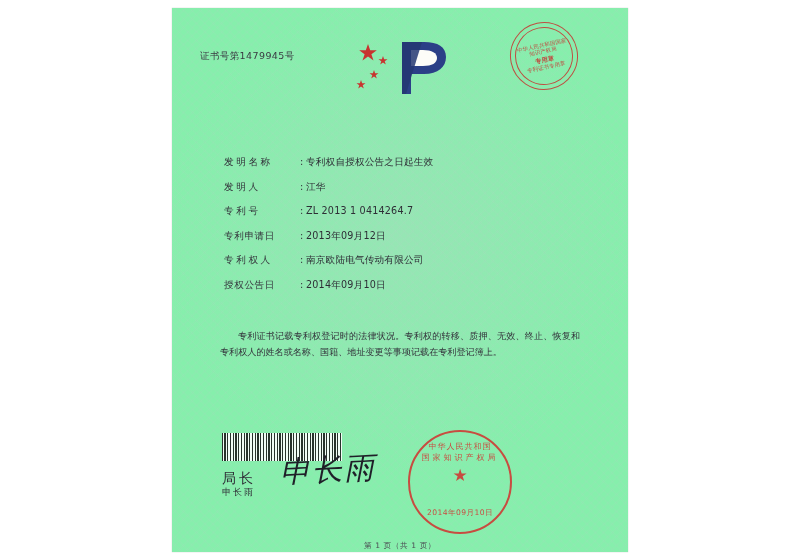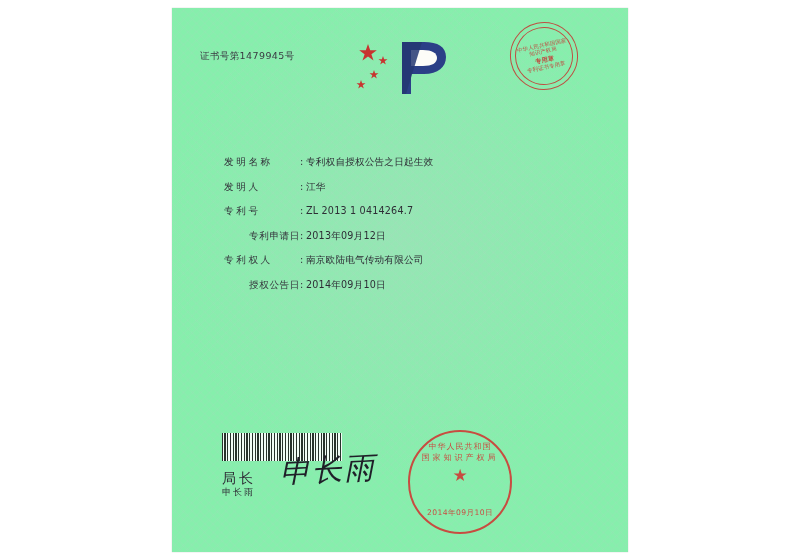--- a/index.html
+++ b/index.html
@@ -122,21 +122,21 @@
     margin-bottom: 11.5px;
     font-size: 9.6px;
     color: #33333b;
     white-space: nowrap;
   }
   .field-label {
     width: 76px;
     flex: 0 0 76px;
     letter-spacing: 2.6px;
   }
-  .field-label.wide { letter-spacing: 0.6px; text-align: right; }
+  .field-label.wide { letter-spacing: 0.6px; }
   .field-sep { width: 6px; flex: 0 0 6px; }
   .field-value {
     letter-spacing: 0.2px;
     color: #2d2d35;
   }
 
   
   #body-text {
     left: 48px;
     top: 320px;
@@ -337,32 +337,34 @@
 
       <div class="field-row">
         <span class="field-label wide">授权公告日</span>
         <span class="field-sep">:</span>
         <span class="field-value">2014年09月10日</span>
       </div>
 
     </div>
 
     <div class="abs" id="body-text">
+      <p>专利证书记载专利权登记时的法律状况。专利权的转移、质押、无效、终止、恢复和专利权人的姓名或名称、国籍、地址变更等事项记载在专利登记簿上。</p>
     </div>
 
     <div class="abs" id="barcode"></div>
 
     <div class="abs" id="director-label">局长</div>
     <div class="abs" id="director-name">申长雨</div>
     <div class="abs" id="signature">申长雨</div>
 
     <div class="abs" id="main-seal">
       <div class="ring">
         <span class="arc-text">中华人民共和国</span>
         <span class="arc-text2">国家知识产权局</span>
         <span class="star">★</span>
         <span class="seal-date">2014年09月10日</span>
       </div>
     </div>
 
+    <div class="abs" id="footer">第 1 页（共 1 页）</div>
 
   </div>
 </div>
 
 </body></html>

